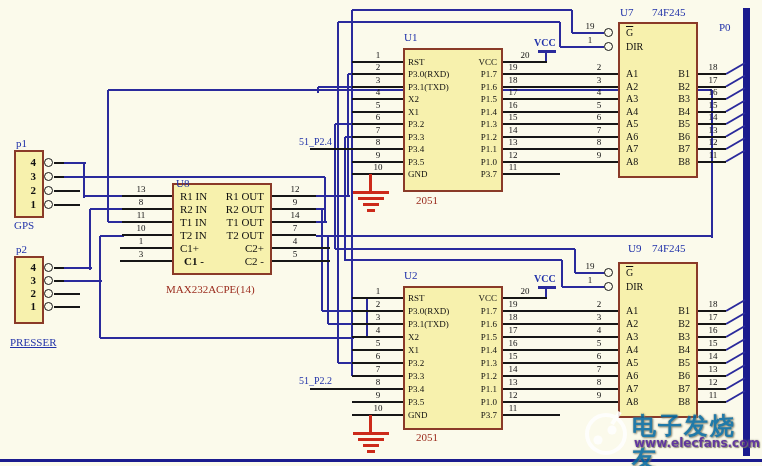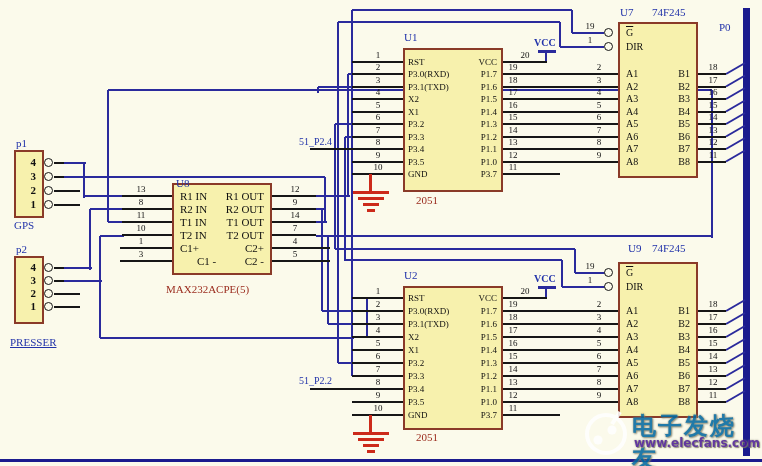--- a/index.html
+++ b/index.html
@@ -152,21 +152,21 @@
     <div class="circ" style="left: 44px; top: 276px;"></div>
     <div class="stub" style="left: 54px; top: 280px; width: 10px; height: 2px;"></div>
     <div class="digit" style="left: 18px; top: 288px; width: 18px;">2</div>
     <div class="circ" style="left: 44px; top: 289px;"></div>
     <div class="stub" style="left: 54px; top: 293px; width: 26px; height: 2px;"></div>
     <div class="digit" style="left: 18px; top: 301px; width: 18px;">1</div>
     <div class="circ" style="left: 44px; top: 302px;"></div>
     <div class="stub" style="left: 54px; top: 306px; width: 26px; height: 2px;"></div>
     <div class="chip" style="left: 172px; top: 183px; width: 100px; height: 92px;"></div>
     <div class="des" style="left: 176px; top: 165px; margin-top: 12px;">U8</div>
-    <div class="part" style="left: 166px; top: 283px;">MAX232ACPE(5)</div>
+    <div class="part" style="left: 166px; top: 283px;">MAX232ACPE(14)</div>
     <div class="stub" style="left: 122px; top: 195px; width: 50px; height: 2px;"></div>
     <div class="num" style="left: 126px; top: 185px; width: 30px;">13</div>
     <div class="pinlbl big" style="left: 180px; top: 190px;">R1 IN</div>
     <div class="stub" style="left: 272px; top: 195px; width: 44px; height: 2px;"></div>
     <div class="num" style="left: 280px; top: 185px; width: 30px;">12</div>
     <div class="pinlbl big right" style="left: 210px; top: 190px; width: 54px;">R1 OUT</div>
     <div class="stub" style="left: 122px; top: 208px; width: 50px; height: 2px;"></div>
     <div class="num" style="left: 126px; top: 198px; width: 30px;">8</div>
     <div class="pinlbl big" style="left: 180px; top: 203px; font-family: Liberation Serif, serif;">R2 IN</div>
     <div class="stub" style="left: 272px; top: 208px; width: 44px; height: 2px;"></div>
@@ -185,21 +185,21 @@
     <div class="num" style="left: 280px; top: 224px; width: 30px;">7</div>
     <div class="pinlbl big right" style="left: 210px; top: 229px; width: 54px;">T2 OUT</div>
     <div class="stub" style="left: 120px; top: 247px; width: 52px; height: 2px;"></div>
     <div class="num" style="left: 126px; top: 237px; width: 30px;">1</div>
     <div class="pinlbl big" style="left: 180px; top: 242px;">C1+</div>
     <div class="stub" style="left: 272px; top: 247px; width: 58px; height: 2px;"></div>
     <div class="num" style="left: 280px; top: 237px; width: 30px;">4</div>
     <div class="pinlbl big right" style="left: 210px; top: 242px; width: 54px;">C2+</div>
     <div class="stub" style="left: 120px; top: 260px; width: 52px; height: 2px;"></div>
     <div class="num" style="left: 126px; top: 250px; width: 30px;">3</div>
-    <div class="pinlbl big" style="left: 197px; top: 255px;">C1 -</div>
+    <div class="pinlbl big" style="left: 184px; top: 255px; font-weight: bold;">C1 -</div>
     <div class="stub" style="left: 272px; top: 260px; width: 58px; height: 2px;"></div>
     <div class="num" style="left: 280px; top: 250px; width: 30px;">5</div>
     <div class="pinlbl big right" style="left: 210px; top: 255px; width: 54px;">C2 -</div>
     <div class="chip" style="left: 403px; top: 48px; width: 100px; height: 144px;"></div>
     <div class="des" style="left: 404px; top: 31px;">U1</div>
     <div class="part" style="left: 416px; top: 194px;">2051</div>
     <div class="stub" style="left: 352px; top: 61px; width: 51px; height: 2px;"></div>
     <div class="num" style="left: 363px; top: 51px; width: 30px;">1</div>
     <div class="pinlbl" style="left: 408px; top: 57px;">RST</div>
     <div class="stub" style="left: 503px; top: 61px; width: 44px; height: 2px;"></div>

